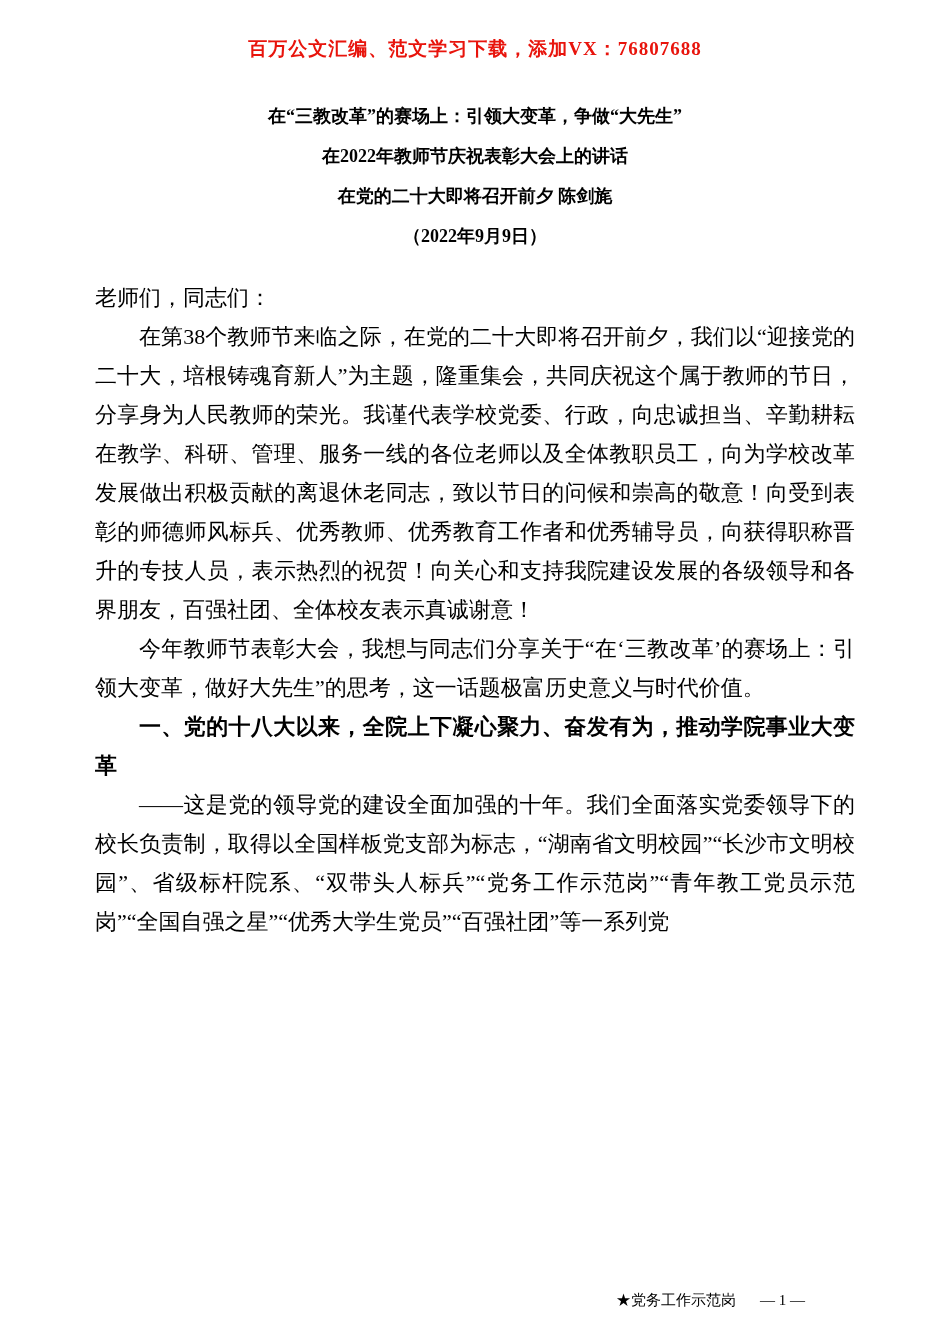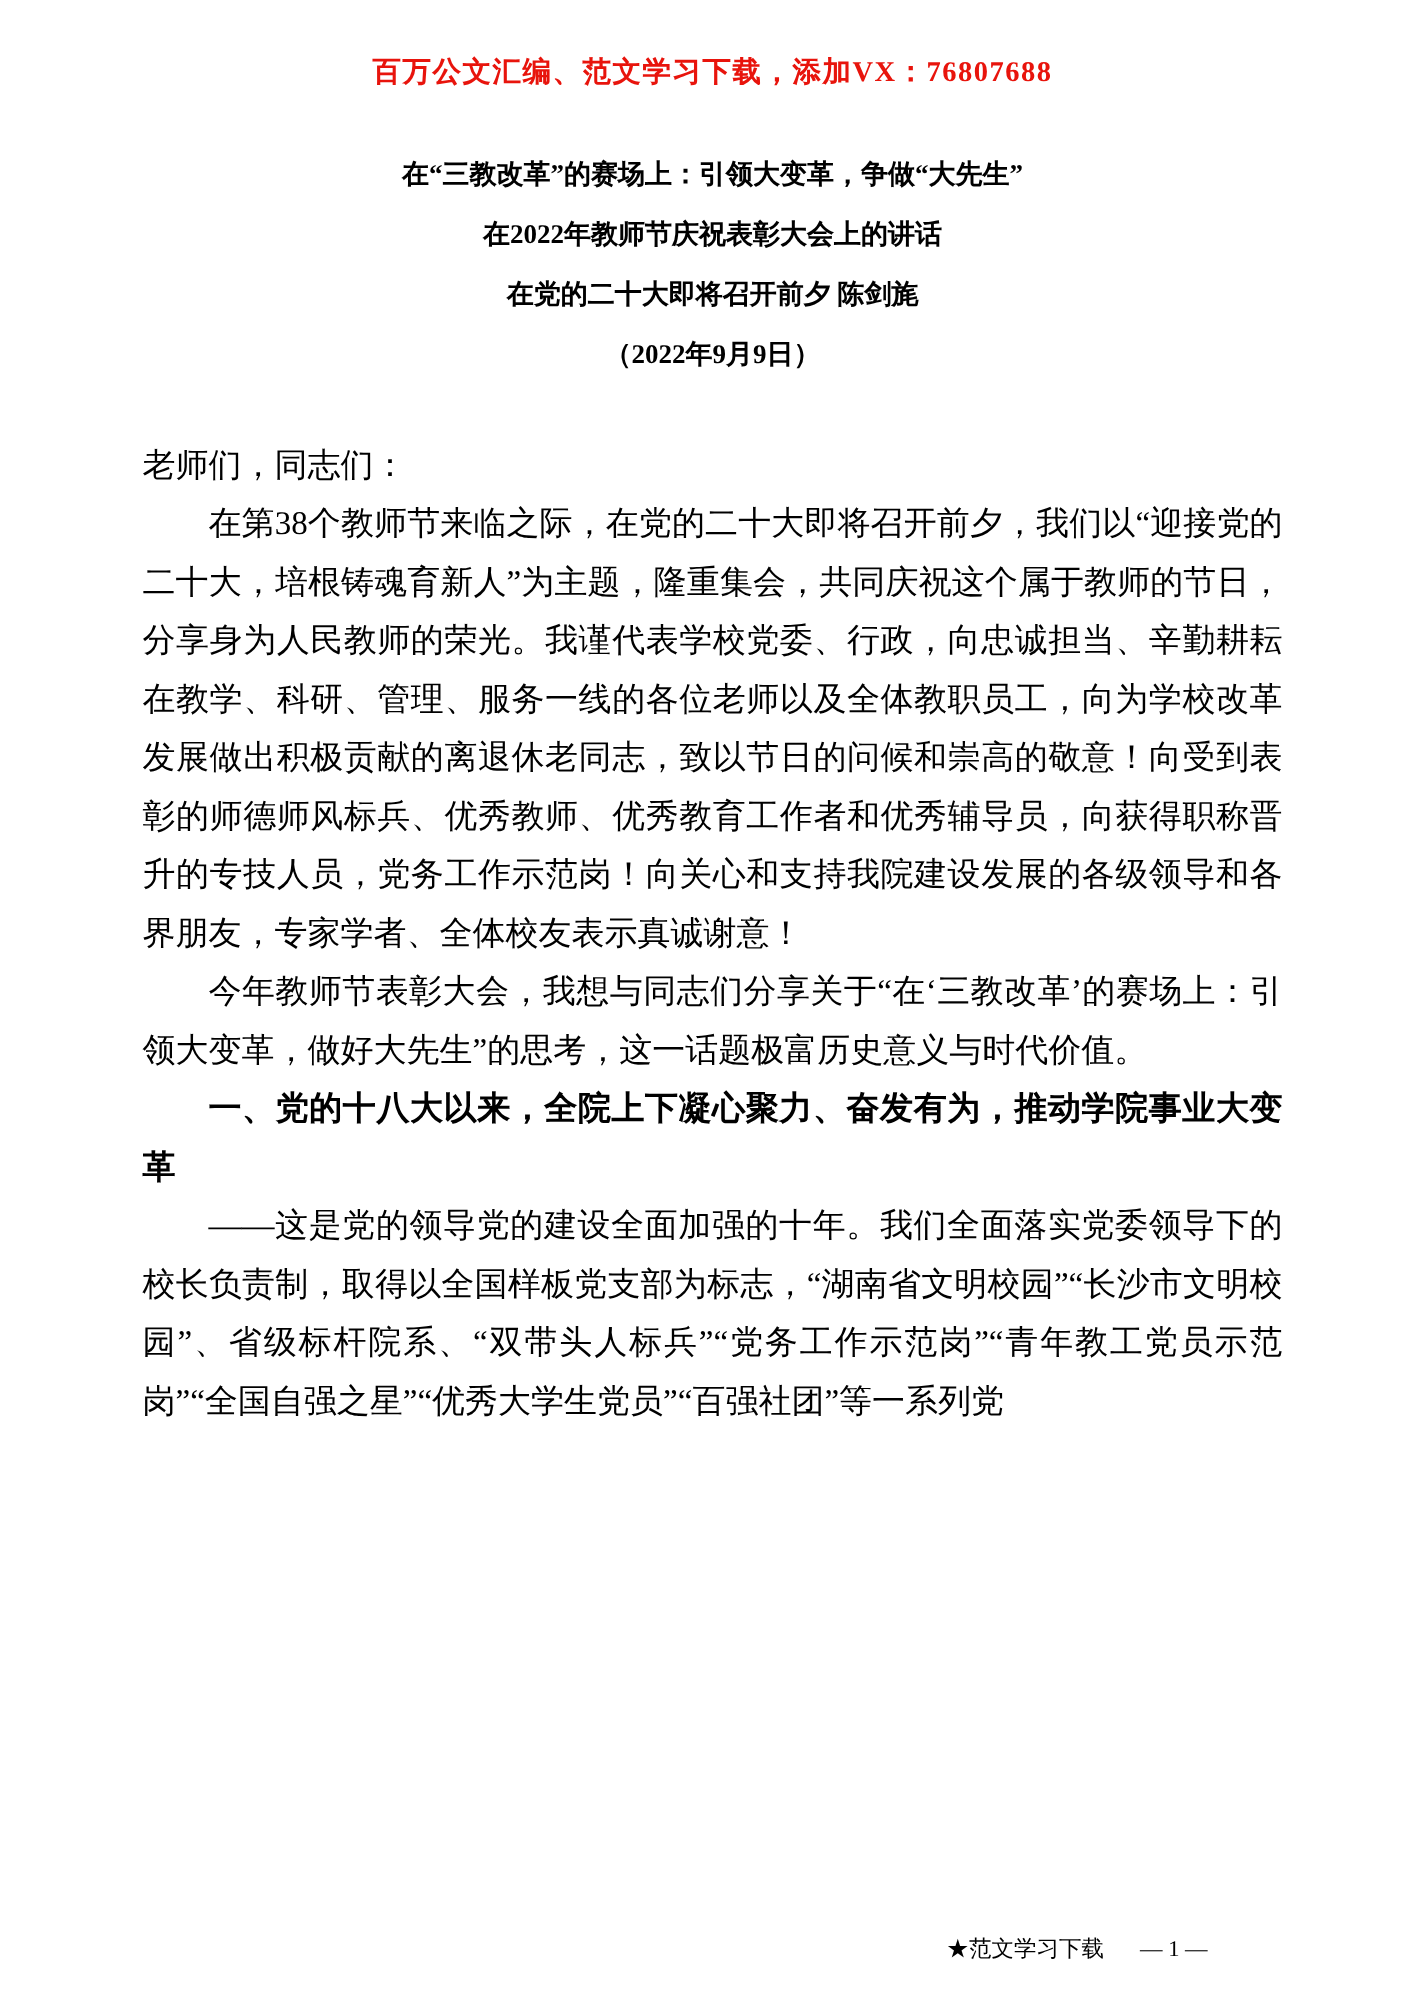--- a/index.html
+++ b/index.html
@@ -30,21 +30,21 @@
   .titles {
     margin-top: 34px;
     text-align: center;
     font-weight: bold;
     font-size: 18px;
     line-height: 40px;
     color: var(--text_black, #000000);
   }
   .title-line { margin: 0; }
   .doc-body {
-    margin-top: 34px;
+    margin-top: 22px;
     font-size: 22px;
     line-height: 39px;
     text-align: justify;
     color: var(--text_black, #000000);
   }
   .doc-body p { margin: 0; }
   .salutation { text-indent: 0; }
   .para { text-indent: 2em; }
   .bold { font-weight: bold; }
   .footer {
@@ -67,23 +67,23 @@
 
   <div class="titles">
     <p class="title-line">在“三教改革”的赛场上：引领大变革，争做“大先生”</p>
     <p class="title-line">在2022年教师节庆祝表彰大会上的讲话</p>
     <p class="title-line">在党的二十大即将召开前夕 陈剑旄</p>
     <p class="title-line">（2022年9月9日）</p>
   </div>
 
   <div class="doc-body">
     <p class="salutation">老师们，同志们：</p>
-    <p class="para">在第38个教师节来临之际，在党的二十大即将召开前夕，我们以“迎接党的二十大，培根铸魂育新人”为主题，隆重集会，共同庆祝这个属于教师的节日，分享身为人民教师的荣光。我谨代表学校党委、行政，向忠诚担当、辛勤耕耘在教学、科研、管理、服务一线的各位老师以及全体教职员工，向为学校改革发展做出积极贡献的离退休老同志，致以节日的问候和崇高的敬意！向受到表彰的师德师风标兵、优秀教师、优秀教育工作者和优秀辅导员，向获得职称晋升的专技人员，党务工作示范岗！向关心和支持我院建设发展的各级领导和各界朋友，专家学者、全体校友表示真诚谢意！</p>
+    <p class="para">在第38个教师节来临之际，在党的二十大即将召开前夕，我们以“迎接党的二十大，培根铸魂育新人”为主题，隆重集会，共同庆祝这个属于教师的节日，分享身为人民教师的荣光。我谨代表学校党委、行政，向忠诚担当、辛勤耕耘在教学、科研、管理、服务一线的各位老师以及全体教职员工，向为学校改革发展做出积极贡献的离退休老同志，致以节日的问候和崇高的敬意！向受到表彰的师德师风标兵、优秀教师、优秀教育工作者和优秀辅导员，向获得职称晋升的专技人员，表示热烈的祝贺！向关心和支持我院建设发展的各级领导和各界朋友，百强社团、全体校友表示真诚谢意！</p>
     <p class="para">今年教师节表彰大会，我想与同志们分享关于“在‘三教改革’的赛场上：引领大变革，做好大先生”的思考，这一话题极富历史意义与时代价值。</p>
     <p class="para bold">一、党的十八大以来，全院上下凝心聚力、奋发有为，推动学院事业大变革</p>
     <p class="para">——这是党的领导党的建设全面加强的十年。我们全面落实党委领导下的校长负责制，取得以全国样板党支部为标志，“湖南省文明校园”“长沙市文明校园”、省级标杆院系、“双带头人标兵”“党务工作示范岗”“青年教工党员示范岗”“全国自强之星”“优秀大学生党员”“百强社团”等一系列党</p>
   </div>
 
   <div class="footer">
-    <span>★范文学习下载</span><span class="page-num">—  1  —</span>
+    <span>★党务工作示范岗</span><span class="page-num">—  1  —</span>
   </div>
 
 </div>
 
 </body></html>

